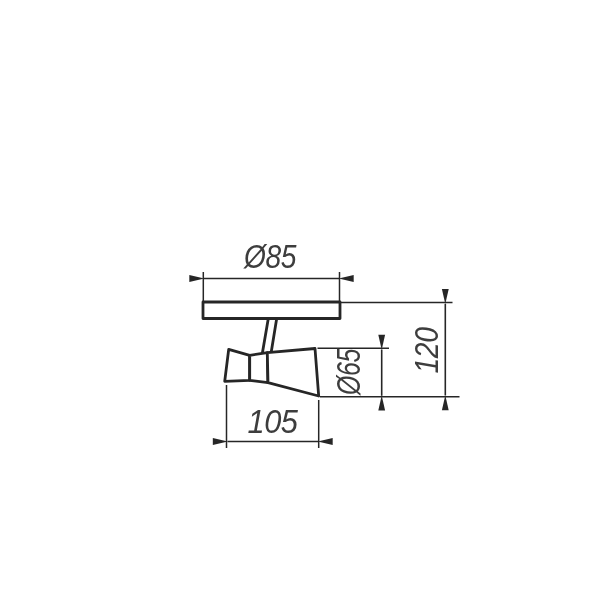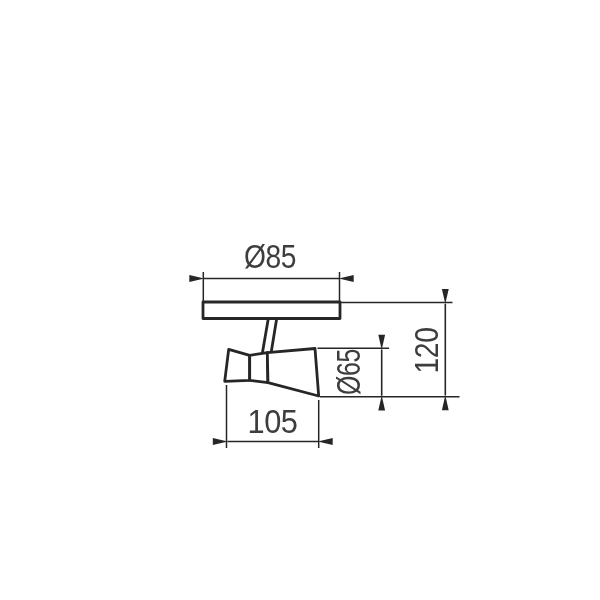--- a/index.html
+++ b/index.html
@@ -7,20 +7,21 @@
     padding: 0;
     background: var(--color-background, #ffffff);
     font-family: "Liberation Sans", sans-serif;
   }
   .canvas {
     position: relative;
     width: 600px;
     height: 468px;
     background: var(--color-background, #ffffff);
     overflow: hidden;
+    font-style: italic;
   }
   svg { display: block; }
   .obj {
     fill: #ffffff;
     stroke: var(--color-line, #262626);
     stroke-width: 2.8;
     stroke-linejoin: round;
     stroke-linecap: round;
   }
   .ext {

